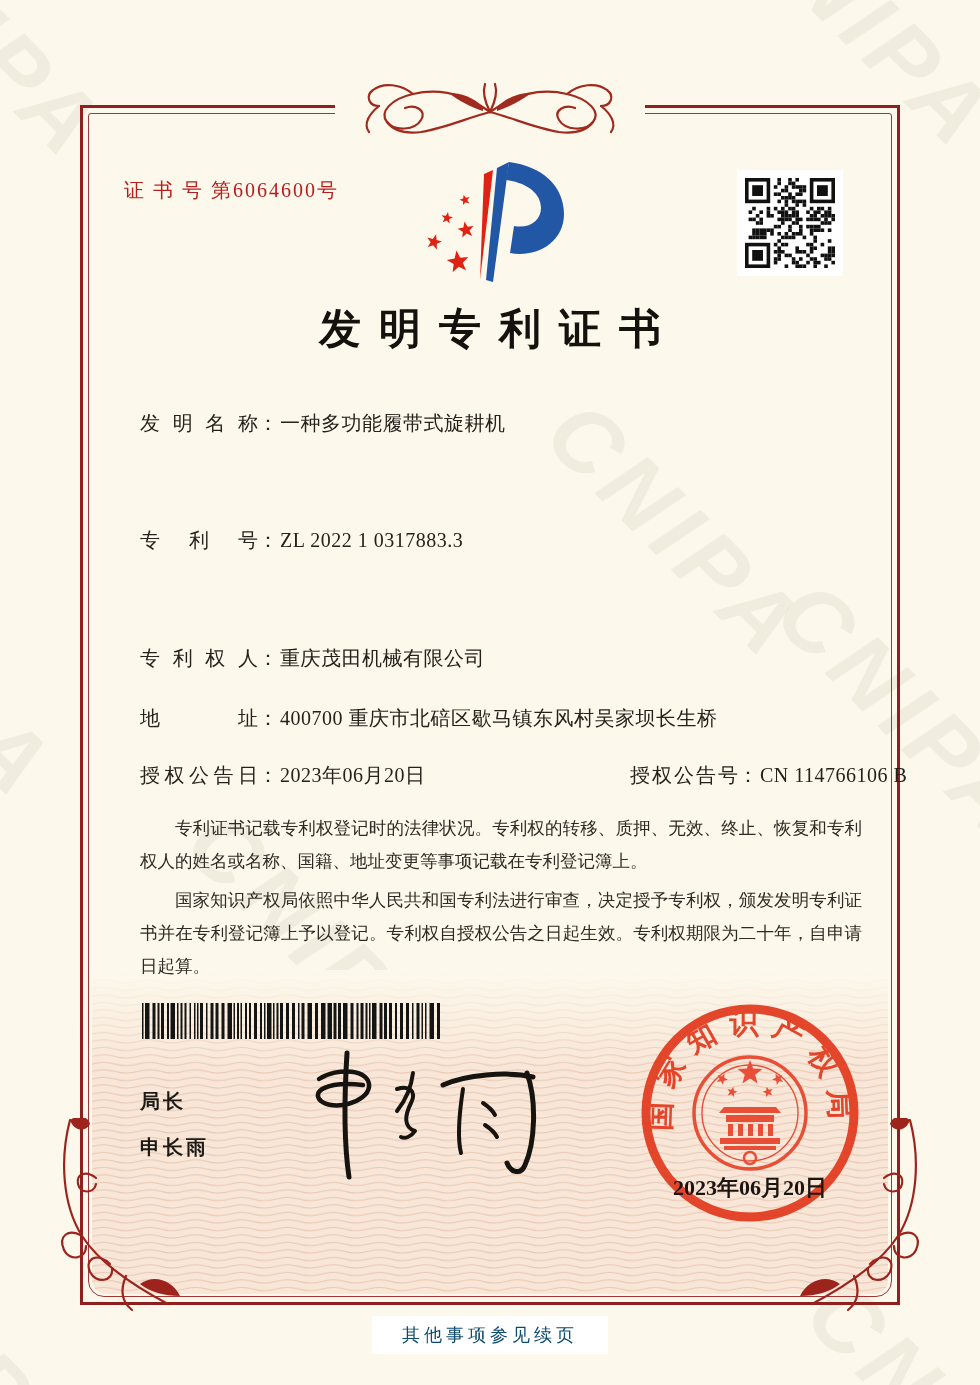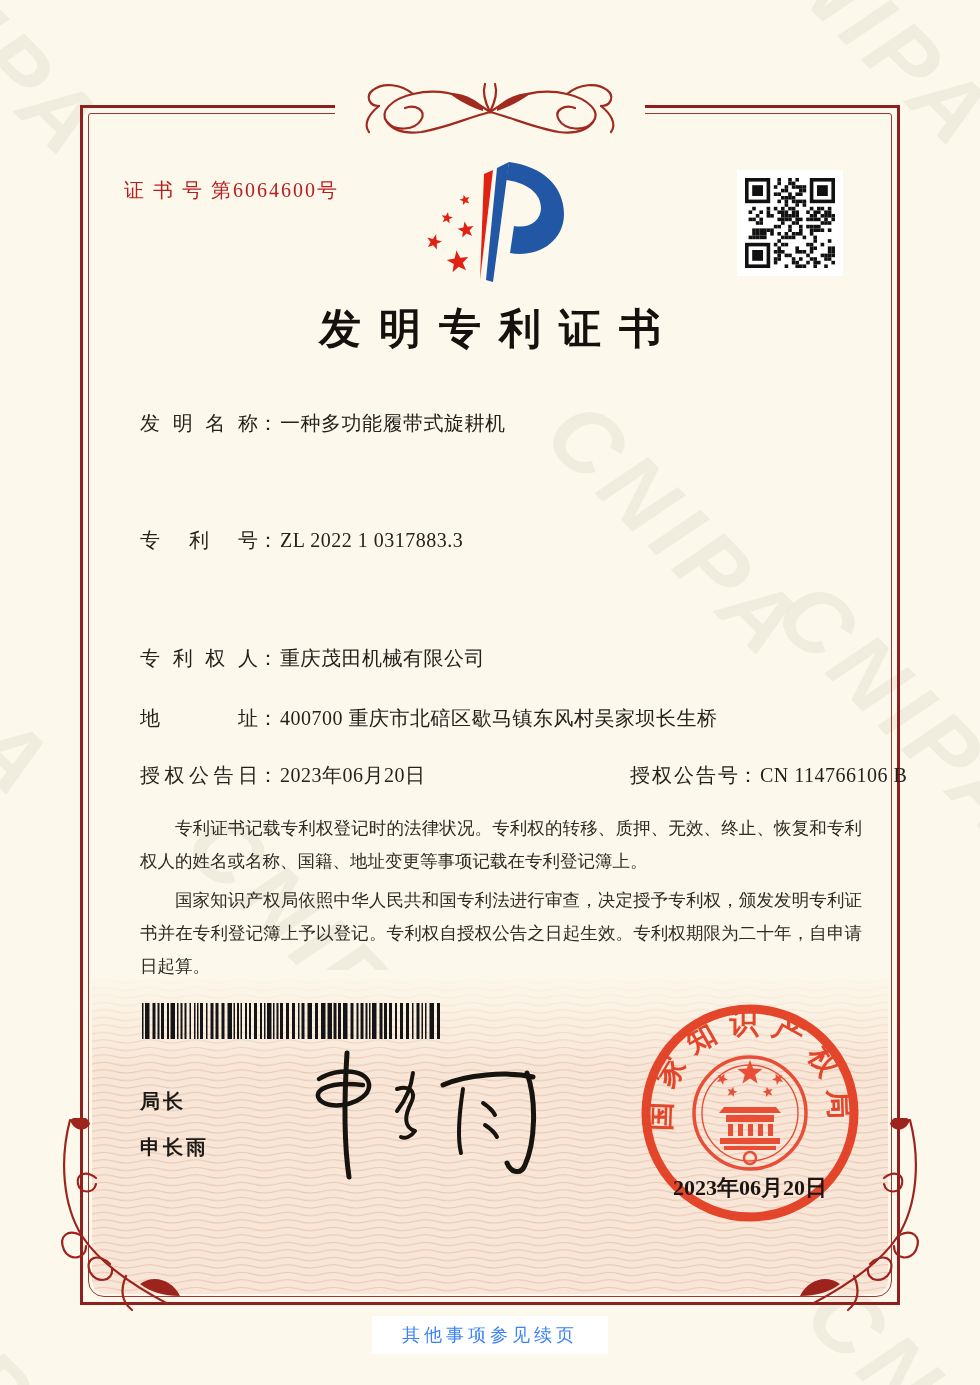--- a/index.html
+++ b/index.html
@@ -44,21 +44,21 @@
 
   
   .barcode{position:absolute;left:142px;top:1003px;width:300px;height:36px;}
   .officer{position:absolute;left:140px;font:bold 20px "Liberation Sans",sans-serif;
            letter-spacing:3px;color:#1d1a16;}
   .officer.t{top:1088px;} .officer.n{top:1134px;}
   .signature{position:absolute;left:285px;top:1045px;}
   .seal{position:absolute;left:630px;top:995px;}
   .page-info{position:absolute;left:0;top:1260px;width:100%;text-align:center;font-size:15px;color:#3a332b;}
   .cont-note{position:absolute;left:50%;top:1316px;transform:translateX(-50%);
-             background:#ffffff;padding:7px 30px;font-size:18px;letter-spacing:4px;color:#3b82f6;}
+             background:#ffffff;padding:7px 30px;font-size:18px;letter-spacing:4px;color:#0c4a6e;}
 </style>
 </head>
 <body>
 
 <div class="page">
 
   <span class="wm wm-dark" style="left:-100px;top:-120px;">CNIPA</span>
   <span class="wm wm-dark" style="left:790px;top:-130px;">CNIPA</span>
   <span class="wm wm-dark" style="left:600px;top:380px;">CNIPA</span>
   <span class="wm wm-dark" style="left:-150px;top:520px;">CNIPA</span>

